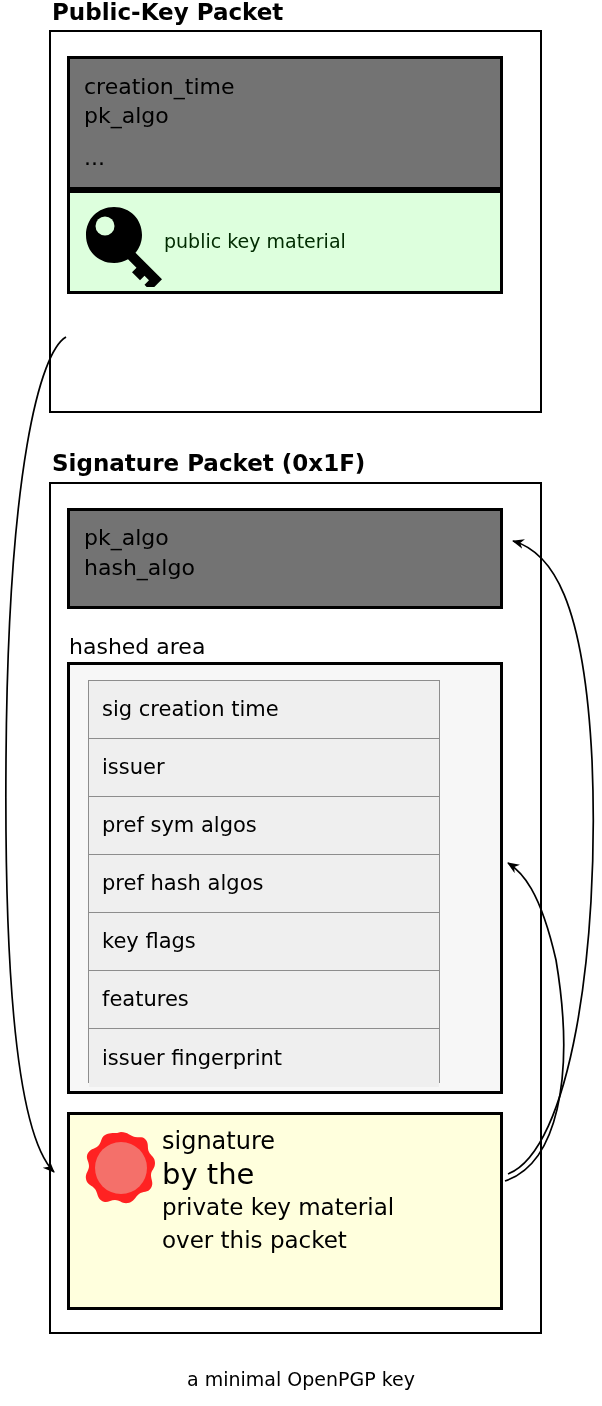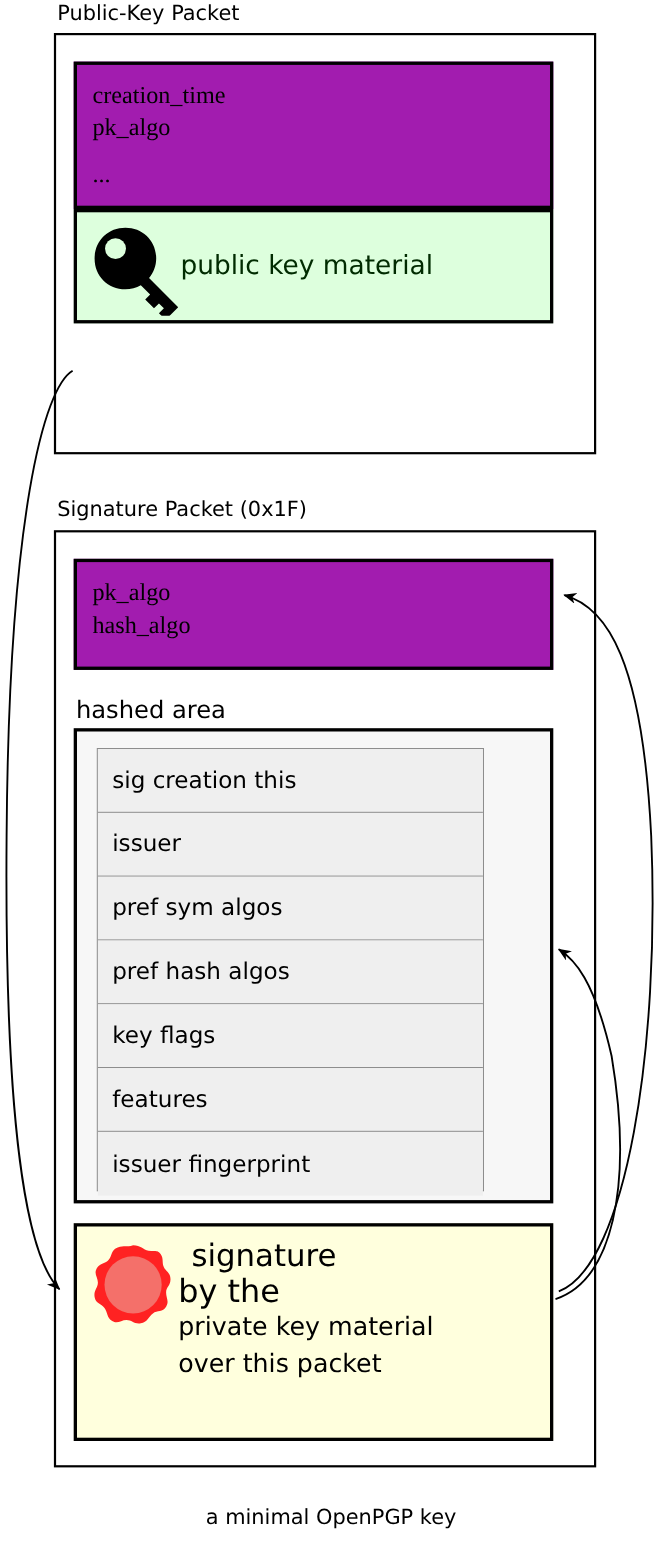--- a/index.html
+++ b/index.html
@@ -21,39 +21,39 @@
     left: 0; top: 0;
     width: 602px;
     height: 1406px;
   }
 
   
   .abs { position: absolute; box-sizing: border-box; }
 
   
   .packet-title {
-    font-weight: normal;
-    font-size: 19px;
+    font-weight: bold;
+    font-size: 23px;
     line-height: 26px;
     letter-spacing: 0px;
     white-space: nowrap;
   }
 
   
   .packet-frame {
     border: 2px solid #000000;
     background: #ffffff;
   }
 
   
   .field-block {
     border: 3px solid #000000;
     box-sizing: border-box;
   }
-  .field-lavender { background: #a21caf; font-family: Liberation Serif, serif; }
+  .field-lavender { background: #737373; }
   .field-green    { background: #ddffdd; }
   .field-yellow   { background: #ffffdd; }
 
   .field-text {
     position: absolute;
     font-size: 22px;
     line-height: 29px;
     white-space: pre;
   }
   .green-text { color: #002b00; }
@@ -126,38 +126,38 @@
     <svg class="abs" style="left:10px; top:10px; width:86px; height:84px;" viewBox="0 0 86 84">
       <g fill="#000000">
         <path d="M34 4 C18 4 6 16 6 32 C6 48 18 60 34 60 C39 60 44 58.6 48 56.3
                  L56.5 64.8 L52 69.3 L60 77.3 L64.5 72.8 L69 77.3 L64.5 81.8
                  L70.5 87.8 L82 76.3 L55.5 49.8 C59.5 45 62 38.8 62 32
                  C62 16 50 4 34 4 Z"></path>
         <circle cx="25" cy="23" r="9.5" fill="#ddffdd"></circle>
       </g>
       <path d="M48 56.3 L55.5 49.8" stroke="#000" stroke-width="0" fill="none"></path>
     </svg>
-    <div class="field-text green-text" style="left:94px; top:34px; font-size:24px;">public key material</div>
+    <div class="field-text green-text" style="left:94px; top:34px; font-size:19px;">public key material</div>
   </div>
 
   <div class="abs packet-title" style="left:52px; top:450px;">Signature Packet (0x1F)</div>
 
   <div class="abs packet-frame" style="left:49px; top:482px; width:493px; height:852px;"></div>
 
   <div class="abs field-block field-lavender" style="left:67px; top:508px; width:436px; height:101px;">
     <div class="field-text" style="left:14px; top:12px;">pk_algo</div>
     <div class="field-text" style="left:14px; top:42px;">hash_algo</div>
   </div>
 
   <div class="abs hashed-label" style="left:69px; top:635px;">hashed area</div>
 
   <div class="abs hashed-box" style="left:67px; top:662px; width:436px; height:432px;">
     <div class="subpacket-list" id="subpacket-list" style="left:18px; top:15px; width:352px; height:403px;">
         <div class="subpacket">
-          <span>sig creation this</span>
+          <span>sig creation time</span>
         </div>
         <div class="subpacket">
           <span>issuer</span>
         </div>
         <div class="subpacket">
           <span>pref sym algos</span>
         </div>
         <div class="subpacket">
           <span>pref hash algos</span>
         </div>
@@ -178,21 +178,21 @@
     <svg class="abs" style="left:13px; top:14px; width:76px; height:80px;" viewBox="0 0 76 80">
       <path d="M38 3
                C45 3 47 7 52 8 C57 9 60 7 63 11 C66 15 64 19 66 23
                C68 27 72 28 72 34 C72 40 68 41 68 46 C68 51 71 54 68 59
                C65 64 60 62 56 65 C52 68 51 73 45 74 C39 75 37 71 32 71
                C27 71 24 75 19 72 C14 69 15 64 12 60 C9 56 4 56 3 50
                C2 44 6 42 6 37 C6 32 2 29 5 24 C8 19 13 20 16 16
                C19 12 18 7 24 5 C30 3 32 5 38 3 Z" fill="#ff2222"></path>
       <circle cx="38" cy="39" r="26" fill="#f4706a"></circle>
     </svg>
-    <div class="field-text" style="left:92px; top:12px; font-size:28px;margin-left:12px;">signature</div>
+    <div class="field-text" style="left:92px; top:12px; font-size:24px;">signature</div>
     <div class="field-text" style="left:92px; top:45px; font-size:29px;">by the</div>
     <div class="field-text" style="left:92px; top:78px; font-size:23px;">private key material</div>
     <div class="field-text" style="left:92px; top:111px; font-size:23px;">over this packet</div>
   </div>
 
   <svg class="overlay" viewBox="0 0 602 1406">
     <defs>
       <marker id="ah" markerWidth="14" markerHeight="14" refX="11" refY="5" orient="auto" markerUnits="userSpaceOnUse">
         <path d="M0,0 L12,5 L0,10 L3.5,5 Z" fill="#000000"></path>
       </marker>

